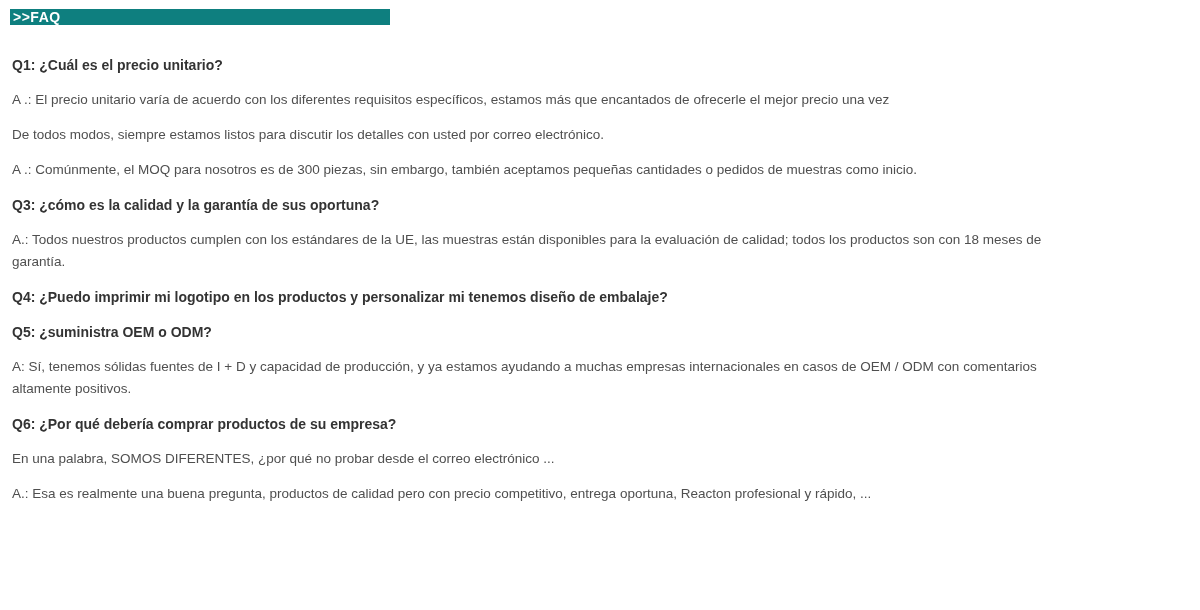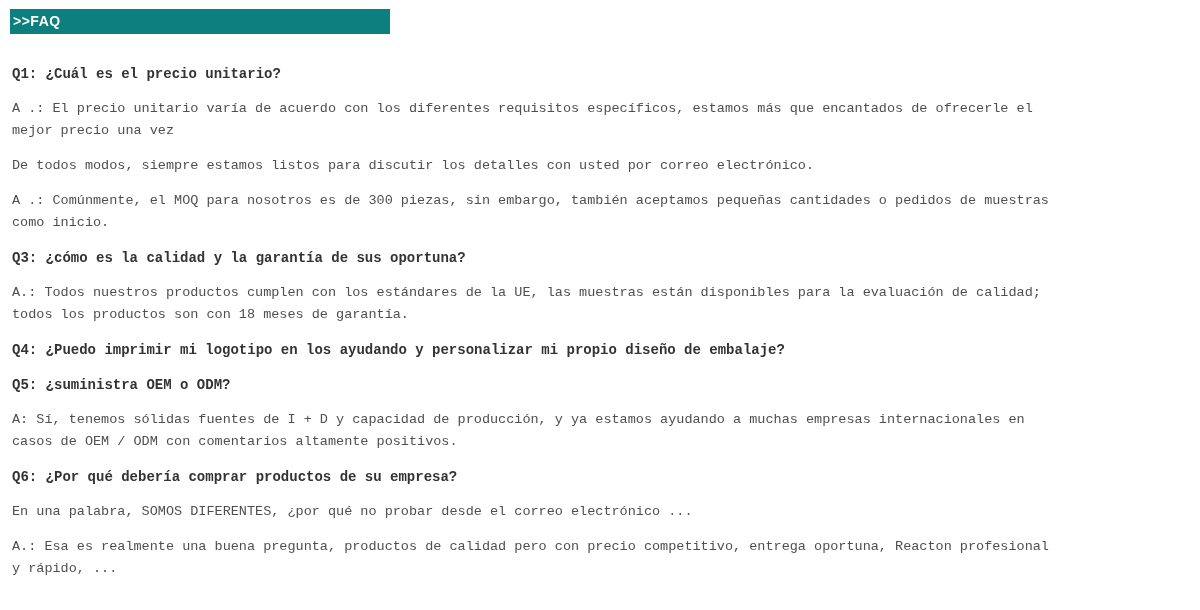--- a/index.html
+++ b/index.html
@@ -15,21 +15,21 @@
     padding: 0;
     width: 1200px;
     height: 610px;
     background: var(--page-bg);
     font-family: "Liberation Sans", "DejaVu Sans", sans-serif;
     overflow: hidden;
   }
   .section-header-bar {
     margin: 9px 0 0 10px;
     width: 380px;
-    height: 25px;
+    height: 16px;
     background: var(--bar-color);
     display: flex;
     align-items: center;
   }
   .section-header-bar .title {
     color: var(--bar-text);
     font-size: 14px;
     font-weight: bold;
     padding-left: 3px;
     letter-spacing: 0.5px;
@@ -37,21 +37,20 @@
     white-space: nowrap;
   }
   .faq-list {
     margin: 29px 0 0 12px;
     width: 1040px;
   }
   .faq-list p {
     margin: 0 0 13px 0;
     font-size: 13.5px;
     line-height: 22px;
-    font-family: Liberation Mono, monospace;
   }
   .faq-list p.question {
     font-weight: bold;
     font-size: 14px;
     color: var(--question-color);
   }
   .faq-list p.answer {
     color: var(--answer-color);
   }
 </style>
@@ -62,19 +61,19 @@
   <span class="title">&gt;&gt;FAQ</span>
 </div>
 
 <div class="faq-list">
     <p class="question">Q1: ¿Cuál es el precio unitario?</p>
     <p class="answer">A .: El precio unitario varía de acuerdo con los diferentes requisitos específicos, estamos más que encantados de ofrecerle el mejor precio una vez</p>
     <p class="answer">De todos modos, siempre estamos listos para discutir los detalles con usted por correo electrónico.</p>
     <p class="answer">A .: Comúnmente, el MOQ para nosotros es de 300 piezas, sin embargo, también aceptamos pequeñas cantidades o pedidos de muestras como inicio.</p>
     <p class="question">Q3: ¿cómo es la calidad y la garantía de sus oportuna?</p>
     <p class="answer">A.: Todos nuestros productos cumplen con los estándares de la UE, las muestras están disponibles para la evaluación de calidad; todos los productos son con 18 meses de garantía.</p>
-    <p class="question">Q4: ¿Puedo imprimir mi logotipo en los ayudando y personalizar mi propio diseño de embalaje?</p>
+    <p class="question">Q4: ¿Puedo imprimir mi logotipo en los productos y personalizar mi tenemos diseño de embalaje?</p>
     <p class="question">Q5: ¿suministra OEM o ODM?</p>
     <p class="answer">A: Sí, tenemos sólidas fuentes de I + D y capacidad de producción, y ya estamos ayudando a muchas empresas internacionales en casos de OEM / ODM con comentarios altamente positivos.</p>
     <p class="question">Q6: ¿Por qué debería comprar productos de su empresa?</p>
     <p class="answer">En una palabra, SOMOS DIFERENTES, ¿por qué no probar desde el correo electrónico ...</p>
     <p class="answer">A.: Esa es realmente una buena pregunta, productos de calidad pero con precio competitivo, entrega oportuna, Reacton profesional y rápido, ...</p>
   </div>
 
 </body></html>

